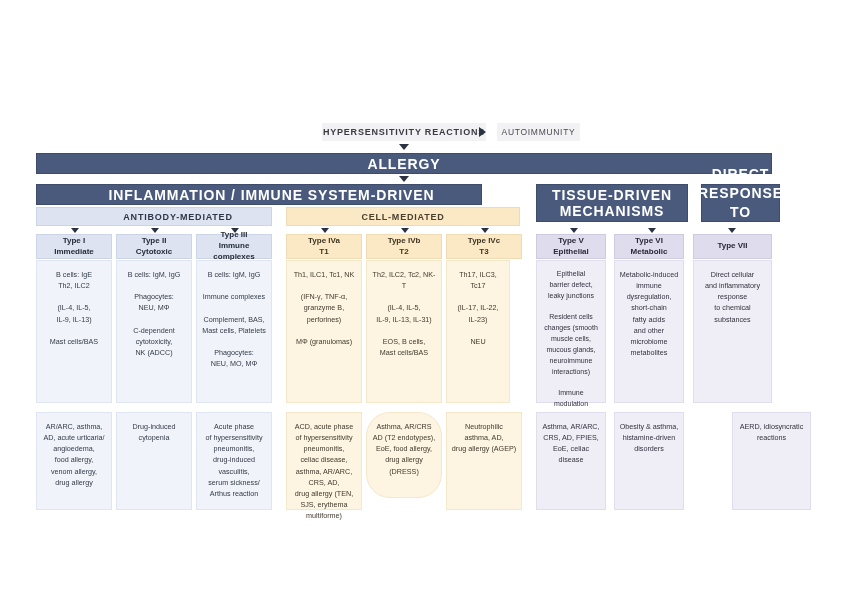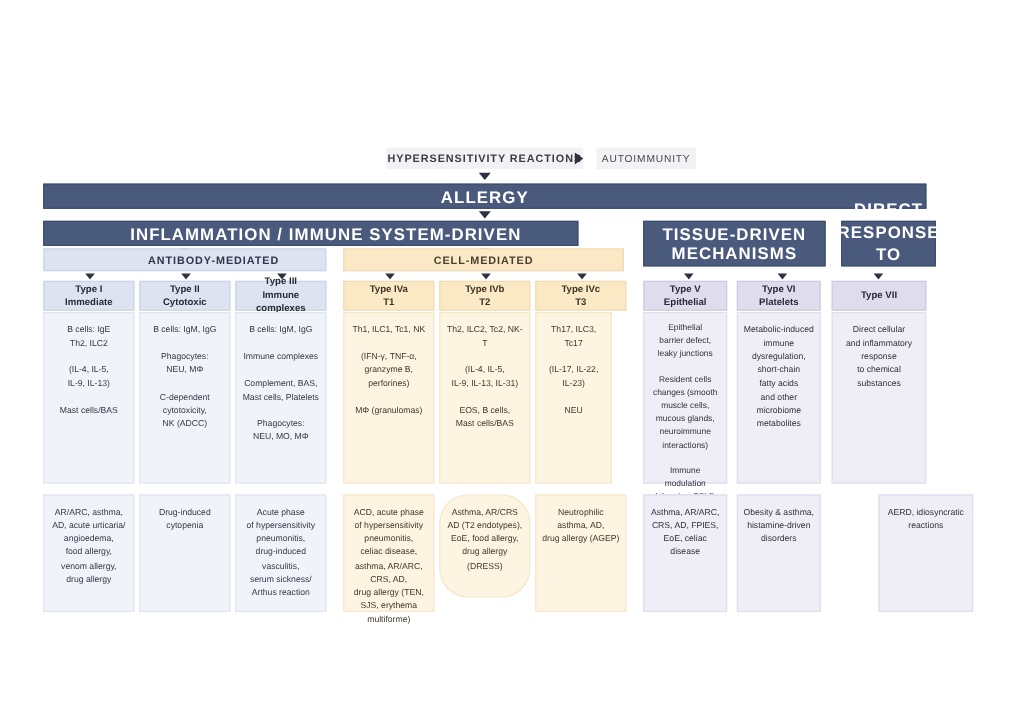--- a/index.html
+++ b/index.html
@@ -192,21 +192,21 @@
     <span>Type IVc</span>
     <span>T3</span>
   </div>
 
   <div class="box hdr hdr-violet" style="left:536px; top:234px; width:70px; height:25px;">
     <span>Type V</span>
     <span>Epithelial</span>
   </div>
   <div class="box hdr hdr-violet" style="left:614px; top:234px; width:70px; height:25px;">
     <span>Type VI</span>
-    <span>Platelets</span>
+    <span>Metabolic</span>
   </div>
   <div class="box hdr hdr-violet" style="left:693px; top:234px; width:79px; height:25px;">
     <span>Type VII</span>
     <span></span>
   </div>
 
   <div class="cell cell-blue" style="left:36px;  top:260px; width:76px; height:143px;">B cells: IgE
 Th2, ILC2
 
 (IL-4, IL-5,

